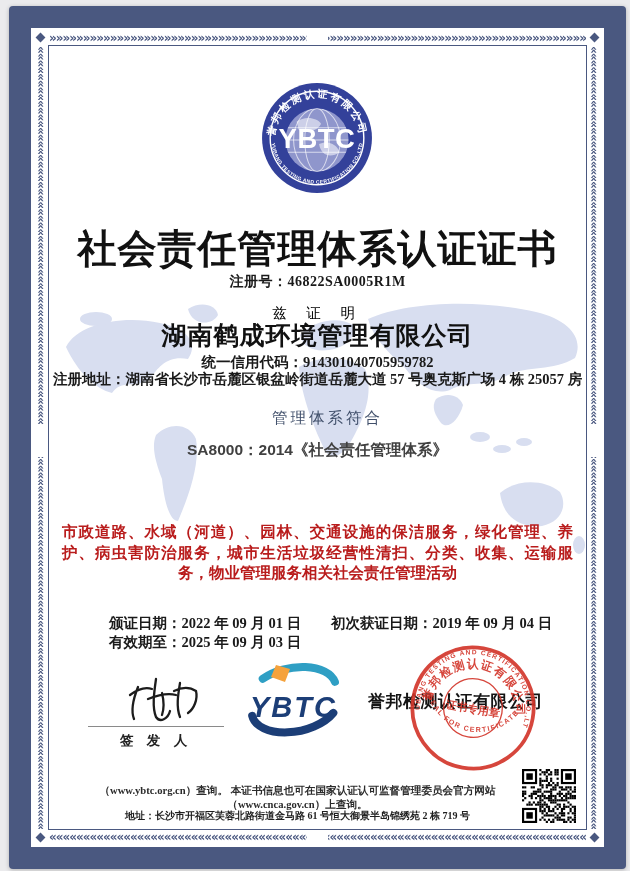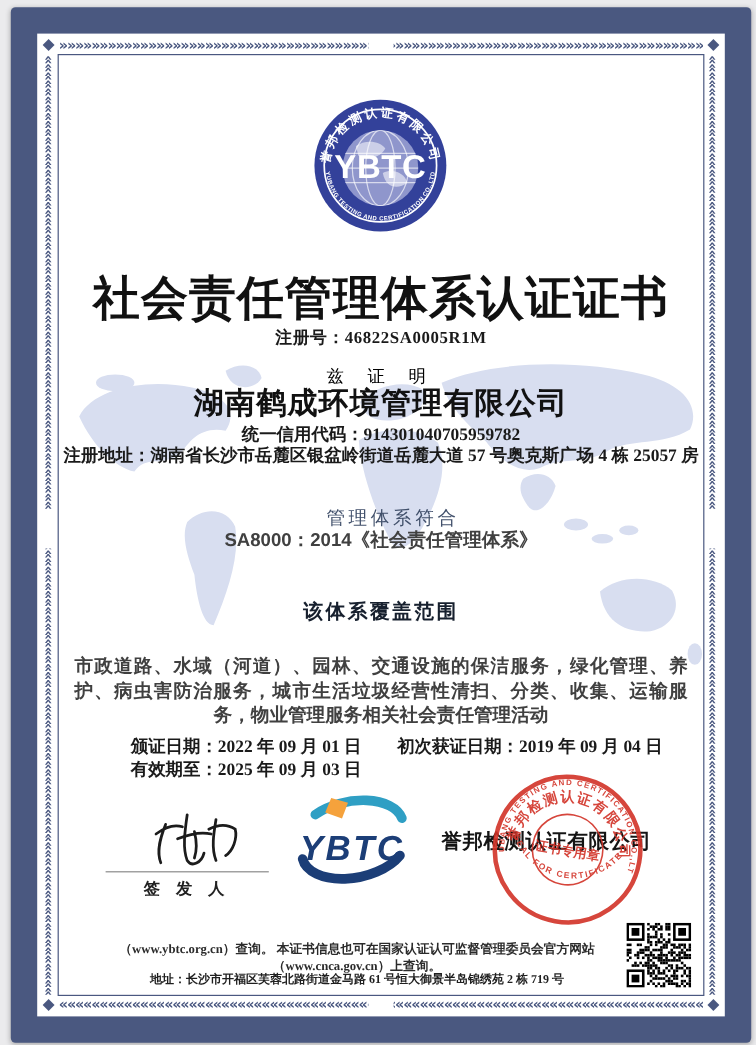--- a/index.html
+++ b/index.html
@@ -38,24 +38,24 @@
   .map{position:absolute;left:-12px;top:248px;width:558px;height:332px;z-index:0;}
   
   .badge{position:absolute;left:210px;top:34px;width:114px;height:114px;z-index:2;}
   
   .title{top:175px;font-family:"Liberation Sans", sans-serif;font-weight:900;font-size:39px;letter-spacing:1px;color:#111;z-index:2;}
   .regno{top:226px;font-size:14px;font-weight:700;letter-spacing:.5px;z-index:2;}
   .certify{top:257px;font-size:14.5px;letter-spacing:8px;color:#000000;z-index:2;}
   .company{top:272px;font-family:"Liberation Sans", sans-serif;font-weight:900;font-size:25px;letter-spacing:1px;color:#111;z-index:2;}
   .credit{top:306px;font-size:14.5px;font-weight:700;z-index:2;}
   .regaddr{top:323px;font-size:14.5px;font-weight:700;z-index:2;}
-  .syshead{top:375px;font-size:15.5px;letter-spacing:3px;color:#41506b;z-index:2;padding-left:20px;}
+  .syshead{top:361px;font-size:15.5px;letter-spacing:3px;color:#41506b;z-index:2;padding-left:20px;}
   .standard{top:393px;font-family:"Liberation Sans", sans-serif;font-weight:900;font-size:15.5px;color:#404040;z-index:2;}
   .scopehead{top:452px;font-size:16.5px;font-weight:700;letter-spacing:2px;color:#17202e;z-index:2;}
-  .scope{top:499px;left:12px;right:12px;text-align:justify;text-align-last:center;font-family:"Liberation Sans", sans-serif;font-weight:700;font-size:15.5px;line-height:20.5px;color:#404040;z-index:2;position:absolute;}
+  .scope{top:475px;left:12px;right:12px;text-align:justify;text-align-last:center;font-family:"Liberation Sans", sans-serif;font-weight:700;font-size:15.5px;line-height:20.5px;color:#b91c1c;z-index:2;position:absolute;}
   .dates{position:absolute;top:567px;left:0;right:0;font-size:14.5px;font-weight:700;line-height:19px;z-index:2;}
   .dates .col-l{position:absolute;left:59px;top:0;}
   .dates .col-r{position:absolute;left:281px;top:0;}
   .sig-svg{position:absolute;left:58px;top:618px;width:110px;height:62px;z-index:2;}
   .sig-line{position:absolute;left:38px;top:679px;width:136px;border-top:1.4px solid #8a8a8a;z-index:2;}
   .signer{position:absolute;left:38px;top:685px;width:136px;text-align:center;font-size:13.5px;font-weight:700;letter-spacing:5px;color:#222;z-index:2;}
   .ybtc-logo{position:absolute;left:188px;top:614px;width:110px;height:80px;z-index:2;}
   .issuer{position:absolute;left:318px;top:643px;font-size:17px;font-weight:600;color:#141414;letter-spacing:.5px;z-index:3;white-space:nowrap;}
   .seal{position:absolute;left:352px;top:590px;width:142px;height:142px;z-index:4;opacity:.9;}
   .notice{position:absolute;left:20px;width:455px;text-align:center;font-size:10.6px;font-weight:700;color:#2b2b2b;z-index:2;}
@@ -153,21 +153,20 @@
         <div class="abs regno"><span>注册号：</span><span>46822SA0005R1M</span></div>
 
         <div class="abs certify">兹 证 明</div>
         <div class="abs company">湖南鹤成环境管理有限公司</div>
         <div class="abs credit"><span>统一信用代码：</span><span>914301040705959782</span></div>
         <div class="abs regaddr"><span>注册地址：</span><span>湖南省长沙市岳麓区银盆岭街道岳麓大道 57 号奥克斯广场 4 栋 25057 房</span></div>
 
         <div class="abs syshead">管理体系符合</div>
         <div class="abs standard">SA8000：2014《社会责任管理体系》</div>
 
-        <div class="abs scopehead">该体系覆盖范围</div>
         <div class="scope">市政道路、水域（河道）、园林、交通设施的保洁服务，绿化管理、养护、病虫害防治服务，城市生活垃圾经营性清扫、分类、收集、运输服务，物业管理服务相关社会责任管理活动</div>
 
         <div class="dates">
           <div class="col-l">
             <div><span>颁证日期：</span><span>2022 年 09 月 01 日</span></div>
             <div><span>有效期至：</span><span>2025 年 09 月 03 日</span></div>
           </div>
           <div class="col-r">
             <div><span>初次获证日期：</span><span>2019 年 09 月 04 日</span></div>
           </div>

